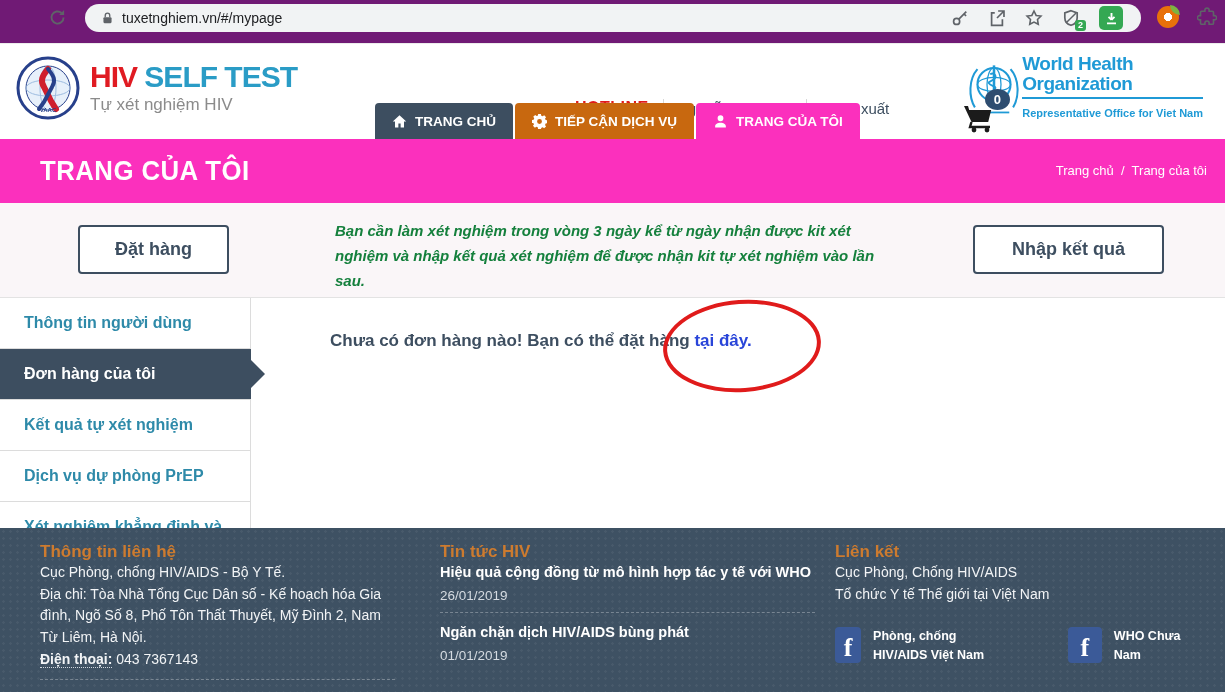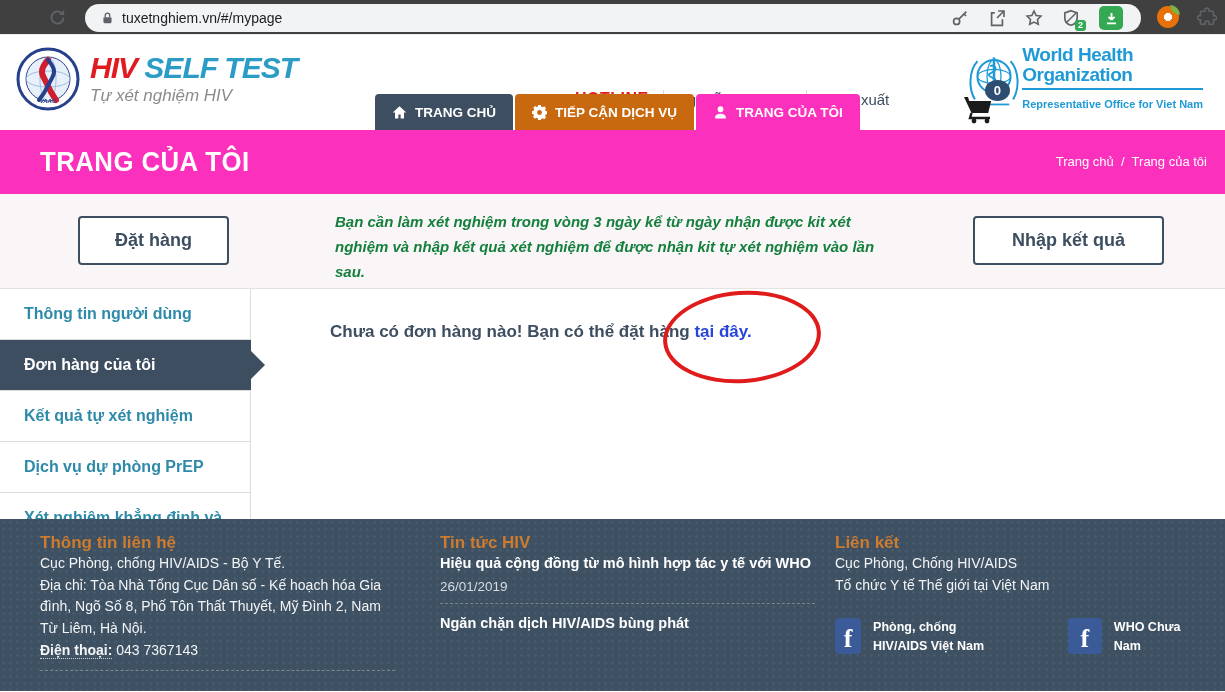--- a/index.html
+++ b/index.html
@@ -1,47 +1,47 @@
 <!DOCTYPE html>
 <html><head>
 <meta charset="utf-8">
 <style>
   * { margin:0; padding:0; box-sizing:border-box; }
   html,body { width:1225px; height:692px; overflow:hidden; font-family:"Liberation Sans","DejaVu Sans",sans-serif; background:#fff; }
   .icon { display:inline-block; vertical-align:middle; }
   svg { display:block; }
 
   
-  .chrome { position:relative; height:35px; background:#404040; border-bottom:1px solid #ececec; }
+  .chrome { position:relative; height:44px; background:#701a75; border-bottom:1px solid #ececec; }
   .chrome .back-partial { position:absolute; left:-7px; top:6px; color:#9aa0a6; font-size:22px; }
   .chrome .reload { position:absolute; left:48px; top:8px; color:#5f6368; }
   .omnibox { position:absolute; left:85px; top:4px; width:1056px; height:28px; background:#f1f3f4; border-radius:14px; display:flex; align-items:center; padding:0 10px; }
   .omnibox .lock { color:#5f6368; margin:0 8px 0 6px; }
   .omnibox .url { font-size:14px; color:#202124; flex:1; }
   .omni-icons { display:flex; align-items:center; gap:19px; color:#5f6368; padding-right:8px; }
   .shield-wrap { position:relative; }
   .shield-badge { position:absolute; right:-6px; bottom:-4px; background:#34a853; color:#fff; font-size:9px; font-weight:bold; border-radius:3px; padding:0 3px; line-height:11px; }
   .dl-btn { width:24px; height:24px; background:#34a853; border-radius:5px; display:flex; align-items:center; justify-content:center; }
   .ext-icons { position:absolute; right:8px; top:6px; display:flex; align-items:center; gap:18px; color:#5f6368; }
   .adblock { width:22px; height:22px; border-radius:50%; background:radial-gradient(circle at 50% 50%, #fff 0 4px, #e8710a 4px 11px); position:relative; }
   .adblock::after { content:""; position:absolute; right:-1px; top:-1px; width:10px; height:10px; background:#7cb342; border-radius:0 10px 0 10px; }
 
   
   .site-header { position:relative; height:95px; background:#fff; }
-  .brand { position:absolute; left:16px; top:12px; display:flex; align-items:center; gap:10px;font-style:italic; }
+  .brand { position:absolute; left:16px; top:12px; display:flex; align-items:center; gap:10px; }
   .brand-text .t1 { font-size:30px; font-weight:bold; letter-spacing:-1px; line-height:30px; }
   .brand-text .t1 .red { color:#e01b22; }
   .brand-text .t1 .blue { color:#2a9cc6; }
   .brand-text .t2 { font-size:17px; color:#8b8b8b; margin-top:3px; }
   .hotbar { position:absolute; left:575px; top:55px; display:flex; align-items:center; font-size:15px; color:#3d4e60; }
   .hotbar .hotline { color:#e01b1b; font-weight:bold; font-size:16px; letter-spacing:.5px; }
   .hotbar .sep { width:1px; height:18px; background:#d7d7d7; margin:0 14px; }
   .hotbar .user { font-weight:bold; text-decoration:underline; cursor:pointer; }
   .hotbar .logout { cursor:pointer; }
-  .who-logo { position:absolute; right:22px; top:10px; display:flex; align-items:flex-end; }
+  .who-logo { position:absolute; right:22px; top:10px; display:flex; align-items:center; }
   .who-text { color:#1f9ad6; }
   .who-text .l1 { font-size:19px; font-weight:bold; line-height:20px; letter-spacing:-.5px; }
   .who-text .l2 { font-size:11px; font-weight:bold; border-top:2px solid #1f9ad6; margin-top:3px; padding-top:8px; line-height:12px; }
 
   
   .nav-tabs { position:absolute; left:375px; bottom:0; display:flex; gap:2px; align-items:flex-end; }
   .tab { height:36px; display:flex; align-items:center; gap:8px; padding:0 17px; color:#fff; font-size:13.5px; font-weight:bold; border-radius:4px 4px 0 0; cursor:pointer; white-space:nowrap; }
   .tab svg { width:15px; height:15px; }
   .tab-home { background:#3d4e60; }
   .tab-services { background:#c8680f; }
@@ -281,20 +281,21 @@
     <hr class="dash-sep">
 
   </div>
 
   <div class="fcol fcol-news">
     <h3>Tin tức HIV</h3>
     <div class="news-title">Hiệu quả cộng đồng từ mô hình hợp tác y tế với WHO</div>
     <div class="news-date">26/01/2019</div>
     <hr class="dash-sep">
     <div class="news-title">Ngăn chặn dịch HIV/AIDS bùng phát</div>
+    <div class="news-date">01/01/2019</div>
   </div>
 
   <div class="fcol fcol-links">
     <h3>Liên kết</h3>
     <div class="ftext">Cục Phòng, Chống HIV/AIDS</div>
     <div class="ftext">Tổ chức Y tế Thế giới tại Việt Nam</div>
     <div class="fb-row">
       <div class="fb-link">
         <span class="fb-badge">f</span>
         <span class="fb-label">Phòng, chống HIV/AIDS Việt Nam</span>

